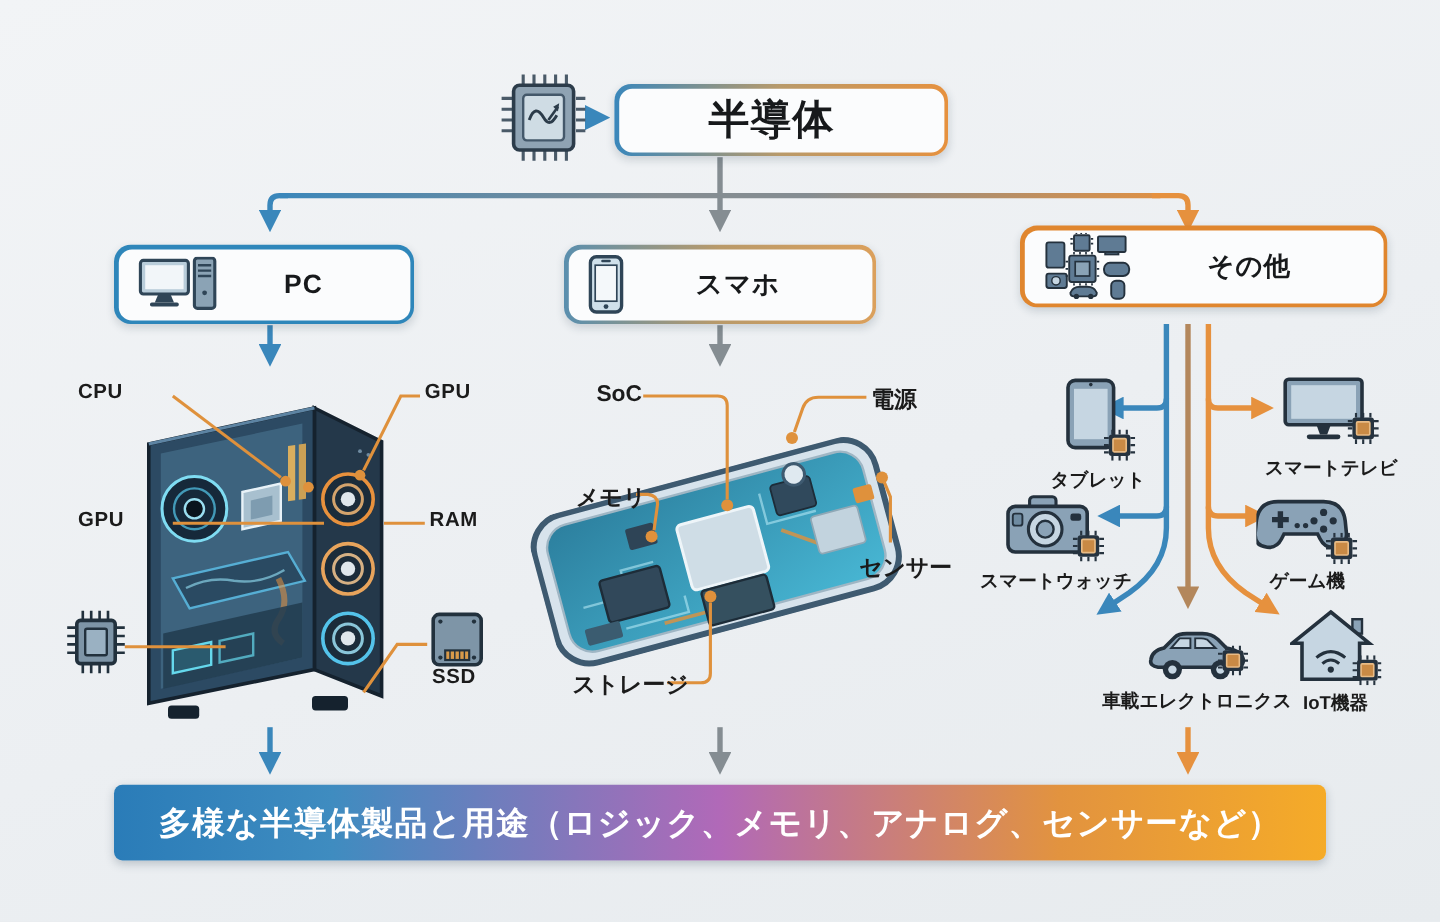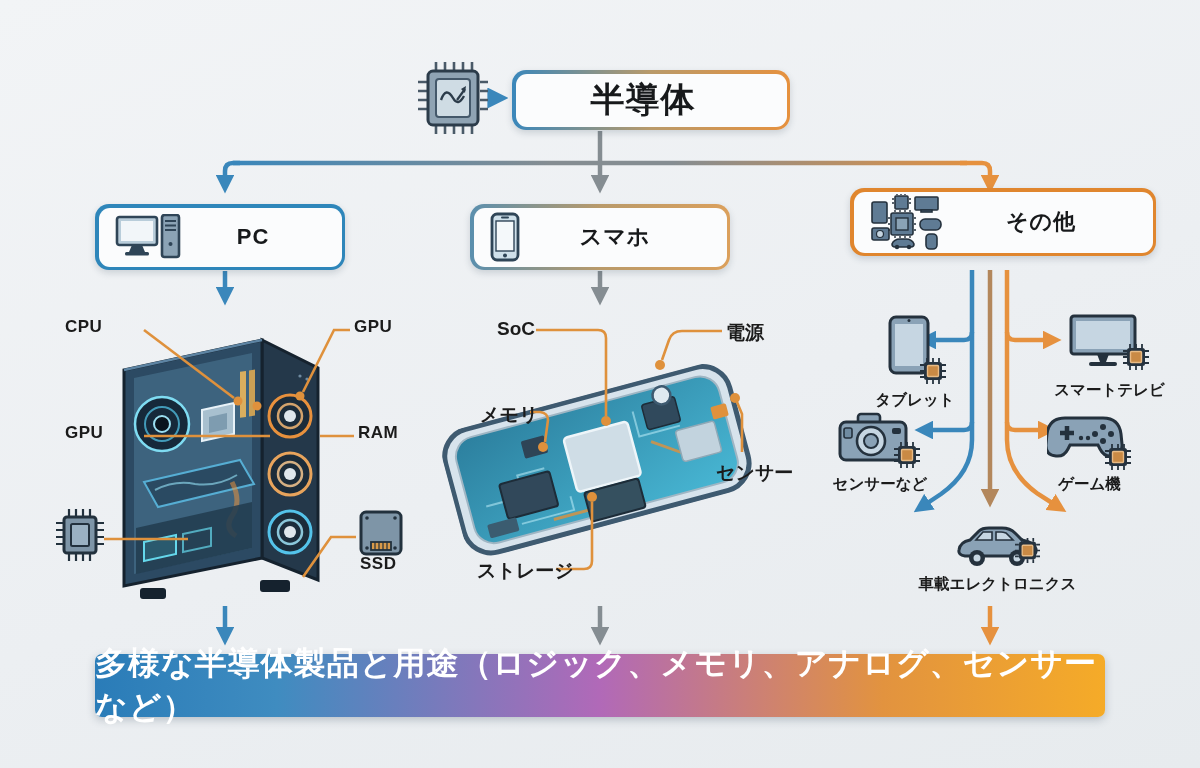--- a/index.html
+++ b/index.html
@@ -31,21 +31,21 @@
   .dev{position:absolute;display:flex;flex-direction:column;align-items:center;z-index:3;}
   .dev .glyph{display:flex;align-items:flex-end;justify-content:center;}
   .dev .dlbl{font-size:15.5px;font-weight:bold;color:#1b1b1b;white-space:nowrap;margin-top:4px;}
   
   .banner{
     position:absolute;left:95px;top:654px;width:1010px;height:63px;border-radius:7px;
     background:linear-gradient(90deg,#2a7cb8 0%,#3f8cc0 18%,#b169b8 50%,#e2933f 78%,#f5ab28 100%);
     display:flex;align-items:center;justify-content:center;z-index:3;
     box-shadow:0 3px 8px rgba(40,60,80,.25);
   }
-  .banner span{color:#ffffff;font-size:32px;font-weight:bold;letter-spacing:1px;}
+  .banner span{color:#ffffff;font-size:27px;font-weight:bold;letter-spacing:1px;}
   .illu{position:absolute;z-index:1;}
 </style>
 </head>
 <body>
 
 <div class="canvas">
 
   <svg width="0" height="0" style="position:absolute" aria-hidden="true">
     <defs>
       <symbol id="chipAccent" viewBox="0 0 26 26">
@@ -323,21 +323,21 @@
       <svg width="84" height="58" viewBox="0 0 84 58">
         <rect x="20" y="2" width="22" height="12" rx="3" fill="#8aa2b6" stroke="#24313d" stroke-width="2.6"></rect>
         <rect x="2" y="10" width="66" height="38" rx="6" fill="#8aa2b6" stroke="#24313d" stroke-width="3"></rect>
         <circle cx="33" cy="29" r="14" fill="#c6d6e2" stroke="#24313d" stroke-width="2.6"></circle>
         <circle cx="33" cy="29" r="7" fill="#8aa2b6" stroke="#24313d" stroke-width="2"></circle>
         <rect x="54" y="16" width="9" height="6" rx="2" fill="#24313d"></rect>
         <rect x="6" y="16" width="8" height="10" rx="2" fill="#6f8ba1" stroke="#24313d" stroke-width="1.6"></rect>
         <use href="#chipAccent" x="56" y="30" width="26" height="26"></use>
       </svg>
     </span>
-    <span class="dlbl">センサーなど</span>
+    <span class="dlbl">スマートウォッチ</span>
   </div>
 
   <div class="dev" style="left:1012px;top:414px;width:155px">
     <span class="glyph">
       <svg width="86" height="56" viewBox="0 0 86 56">
         <path d="M18,4 h38 q16,0 18,16 l1,10 q1,11 -10,12 q-8,1 -12,-7 l-2,-4 h-28 l-2,4 q-4,8 -12,7 q-11,-1 -10,-12 l1,-10 Q2,4 18,4 z" fill="#8aa2b6" stroke="#24313d" stroke-width="3"></path>
         <path d="M20,12 v14 M13,19 h14" stroke="#24313d" stroke-width="4.5"></path>
         <circle cx="56" cy="13" r="3" fill="#24313d"></circle>
           <circle cx="64" cy="20" r="3" fill="#24313d"></circle>
         <circle cx="56" cy="27" r="3" fill="#24313d"></circle>
@@ -359,18 +359,31 @@
         <circle cx="24" cy="38" r="8" fill="#24313d"></circle>
           <circle cx="24" cy="38" r="3.5" fill="#c6d6e2"></circle>
         <circle cx="64" cy="38" r="8" fill="#24313d"></circle>
           <circle cx="64" cy="38" r="3.5" fill="#c6d6e2"></circle>
         <use href="#chipAccent" x="62" y="18" width="25" height="25"></use>
       </svg>
     </span>
     <span class="dlbl">車載エレクトロニクス</span>
   </div>
 
+  <div class="dev" style="left:1048px;top:508px;width:130px">
+    <span class="glyph">
+      <svg width="76" height="64" viewBox="0 0 76 64">
+        <rect x="52" y="8" width="8" height="12" fill="#8aa2b6" stroke="#24313d" stroke-width="2"></rect>
+        <path d="M34,2 L66,28 H58 V58 H10 V28 H2 Z" fill="#c6d6e2" stroke="#24313d" stroke-width="3"></path>
+        <path d="M22,40 q12,-10 24,0" fill="none" stroke="#24313d" stroke-width="2.6"></path>
+        <path d="M27,45 q7,-6 14,0" fill="none" stroke="#24313d" stroke-width="2.6"></path>
+        <circle cx="34" cy="50" r="2.6" fill="#24313d"></circle>
+        <use href="#chipAccent" x="52" y="38" width="25" height="25"></use>
+      </svg>
+    </span>
+    <span class="dlbl">IoT機器</span>
+  </div>
 
   <div class="banner">
     <span>多様な半導体製品と用途（ロジック、メモリ、アナログ、センサーなど）</span>
   </div>
 
 </div>
 
 </body></html>

